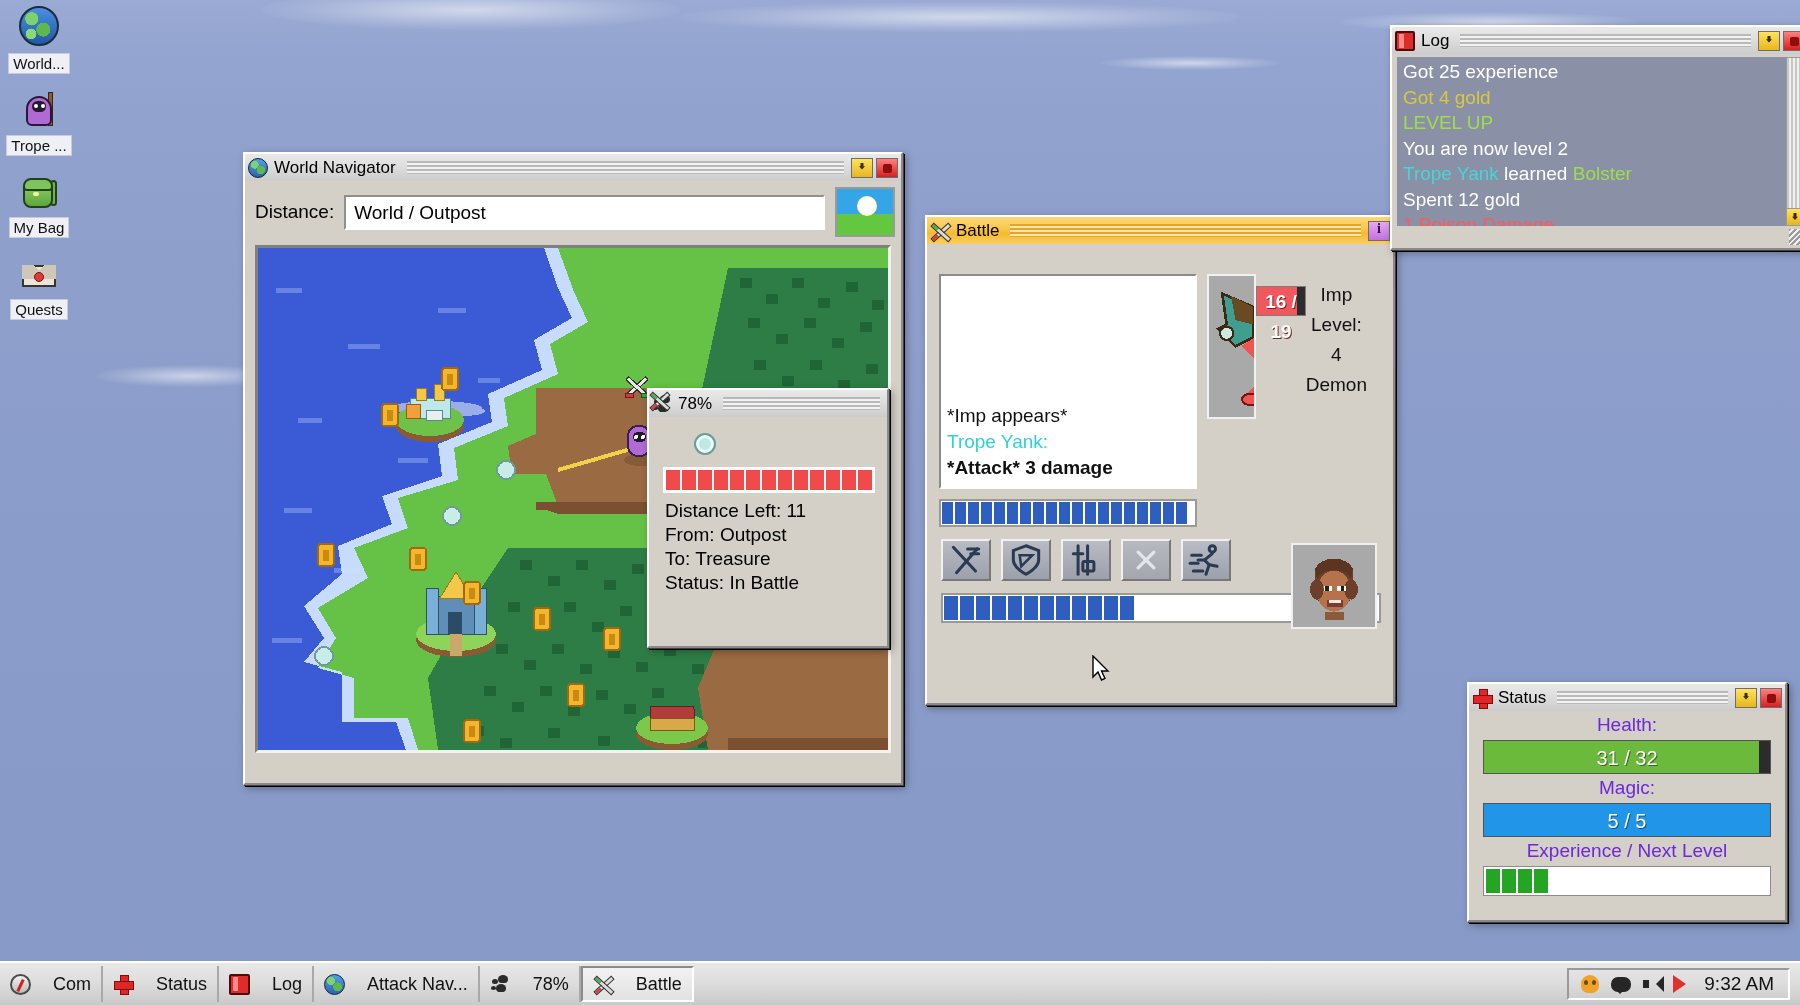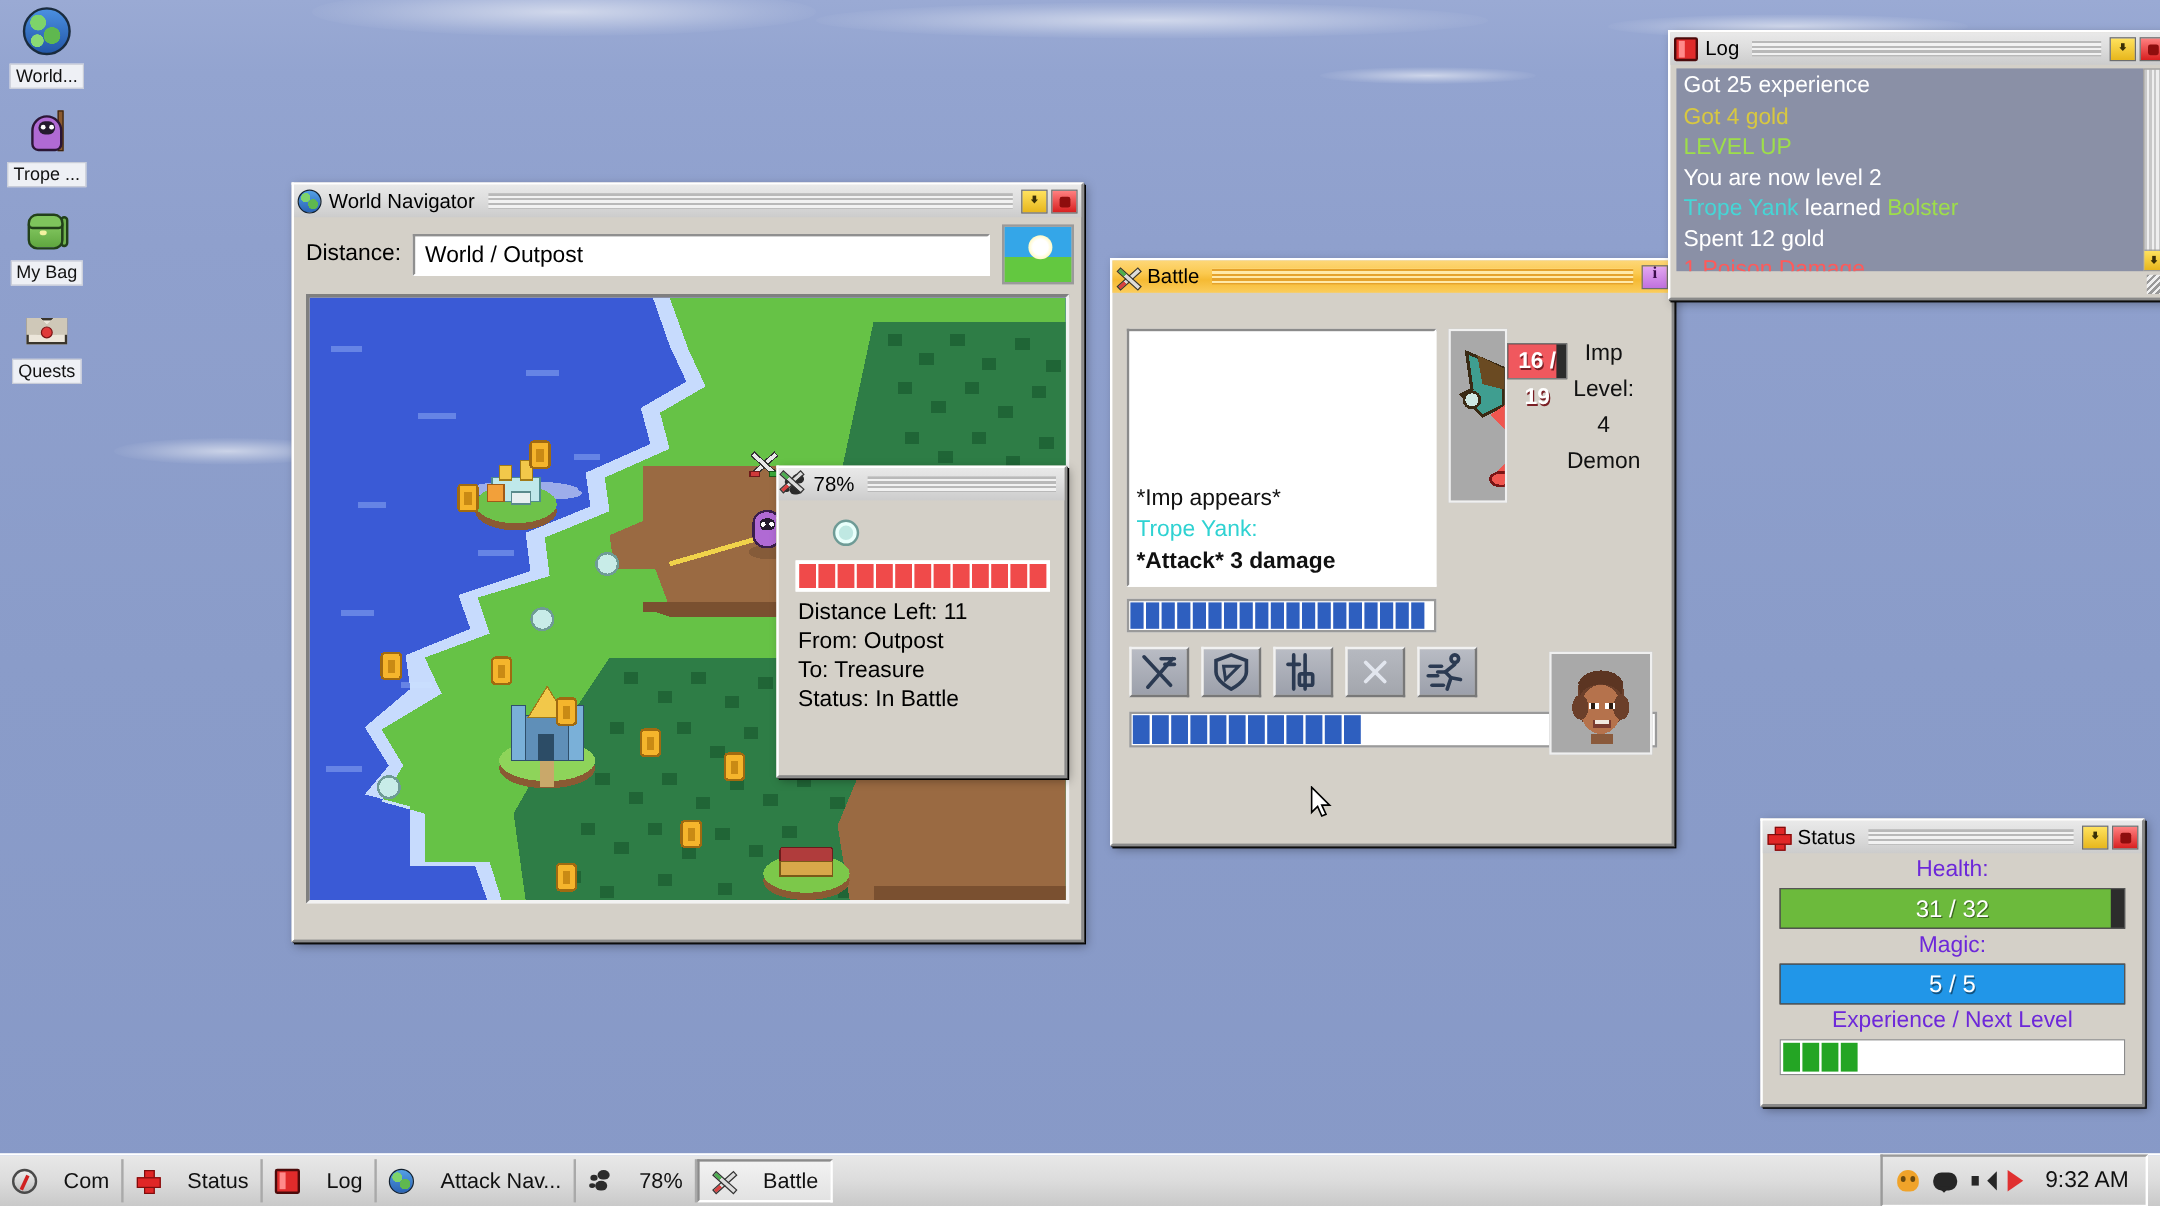--- a/index.html
+++ b/index.html
@@ -202,21 +202,21 @@
 
   
   #taskbar { position:absolute; left:0; right:0; bottom:0; height: 44px;
      background: linear-gradient(180deg,#e8e8e8 0%,#dcdcdc 50%,#c9c9c9 100%);
      border-top: 2px solid #ffffff; display:flex; align-items:center; }
   .tk { display:flex; align-items:center; gap:22px; height: 36px; padding: 0 10px;
      font-size:18px; color:#111; cursor:pointer; border-right: 2px solid #a9a9a9; }
   .tk .tkico { width:21px; height:21px; position:relative; flex:0 0 auto; }
   .tk.pressed { background: linear-gradient(180deg,#f2f2f2,#e2e2e2);
      border: 2px solid #8b8b8b; border-right-color:#fff; border-bottom-color:#fff; }
-  #tray { margin-left:auto; display:flex; align-items:center; gap:12px; height:44px;
+  #tray { margin-left:auto; display:flex; align-items:center; gap:12px; height:32px;
      padding: 0 14px 0 12px; border: 2px solid #9a9a9a; border-right-color:#fff; border-bottom-color:#fff;
      margin-right: 10px; justify-content: center; }
   #tray .clock { font-size:19px; color:#111; margin-left: 6px; }
 
   .skull { width:18px;height:18px;background:#f0a32a;border-radius:50% 50% 40% 40%; position:relative;}
   .skull::before,.skull::after{content:"";position:absolute;top:5px;width:4px;height:5px;background:#6b4a10;border-radius:50%;}
   .skull::before{left:3px;} .skull::after{right:3px;}
   .bubble{width:20px;height:15px;background:#262626;border-radius:7px;position:relative;}
   .bubble::after{content:"";position:absolute;left:4px;top:12px;border:5px solid transparent;border-top-color:#262626;}
   .spk{width:18px;height:16px;position:relative;}

